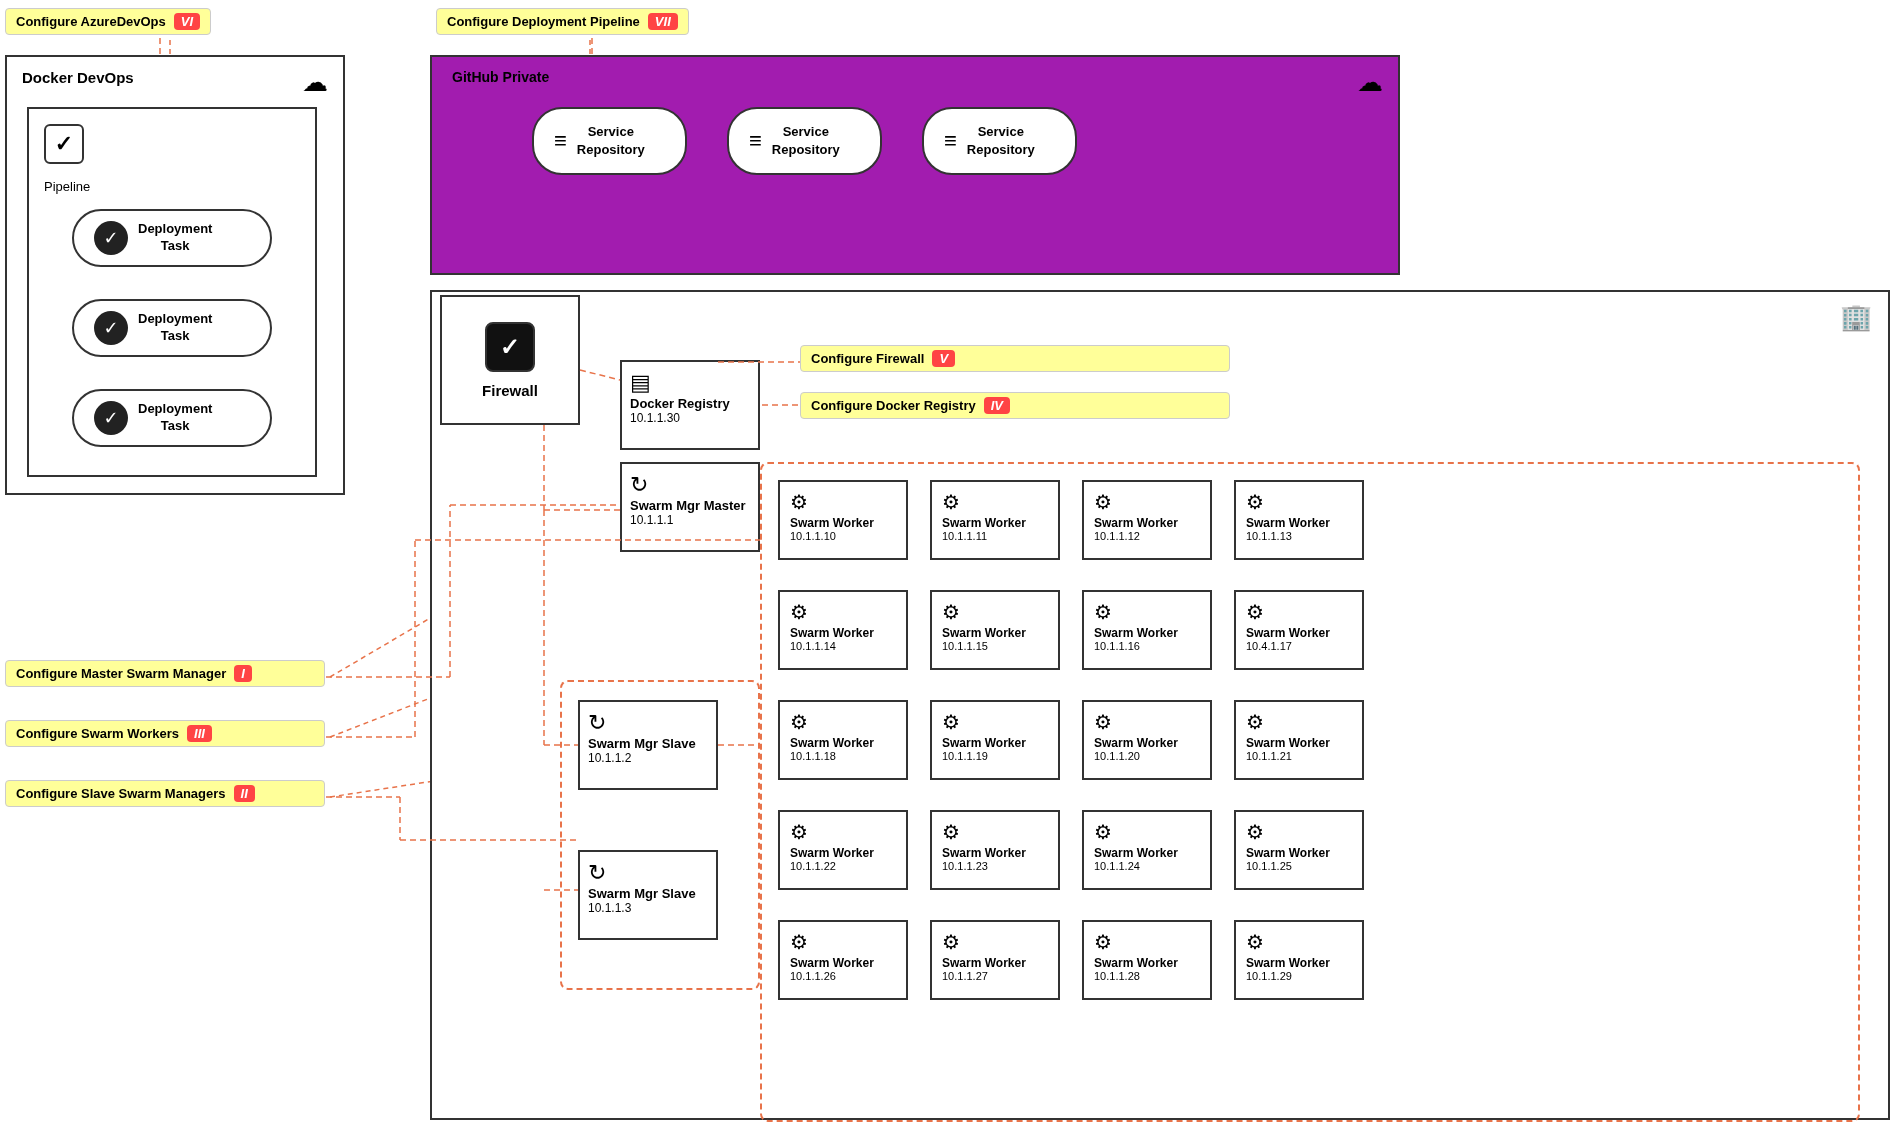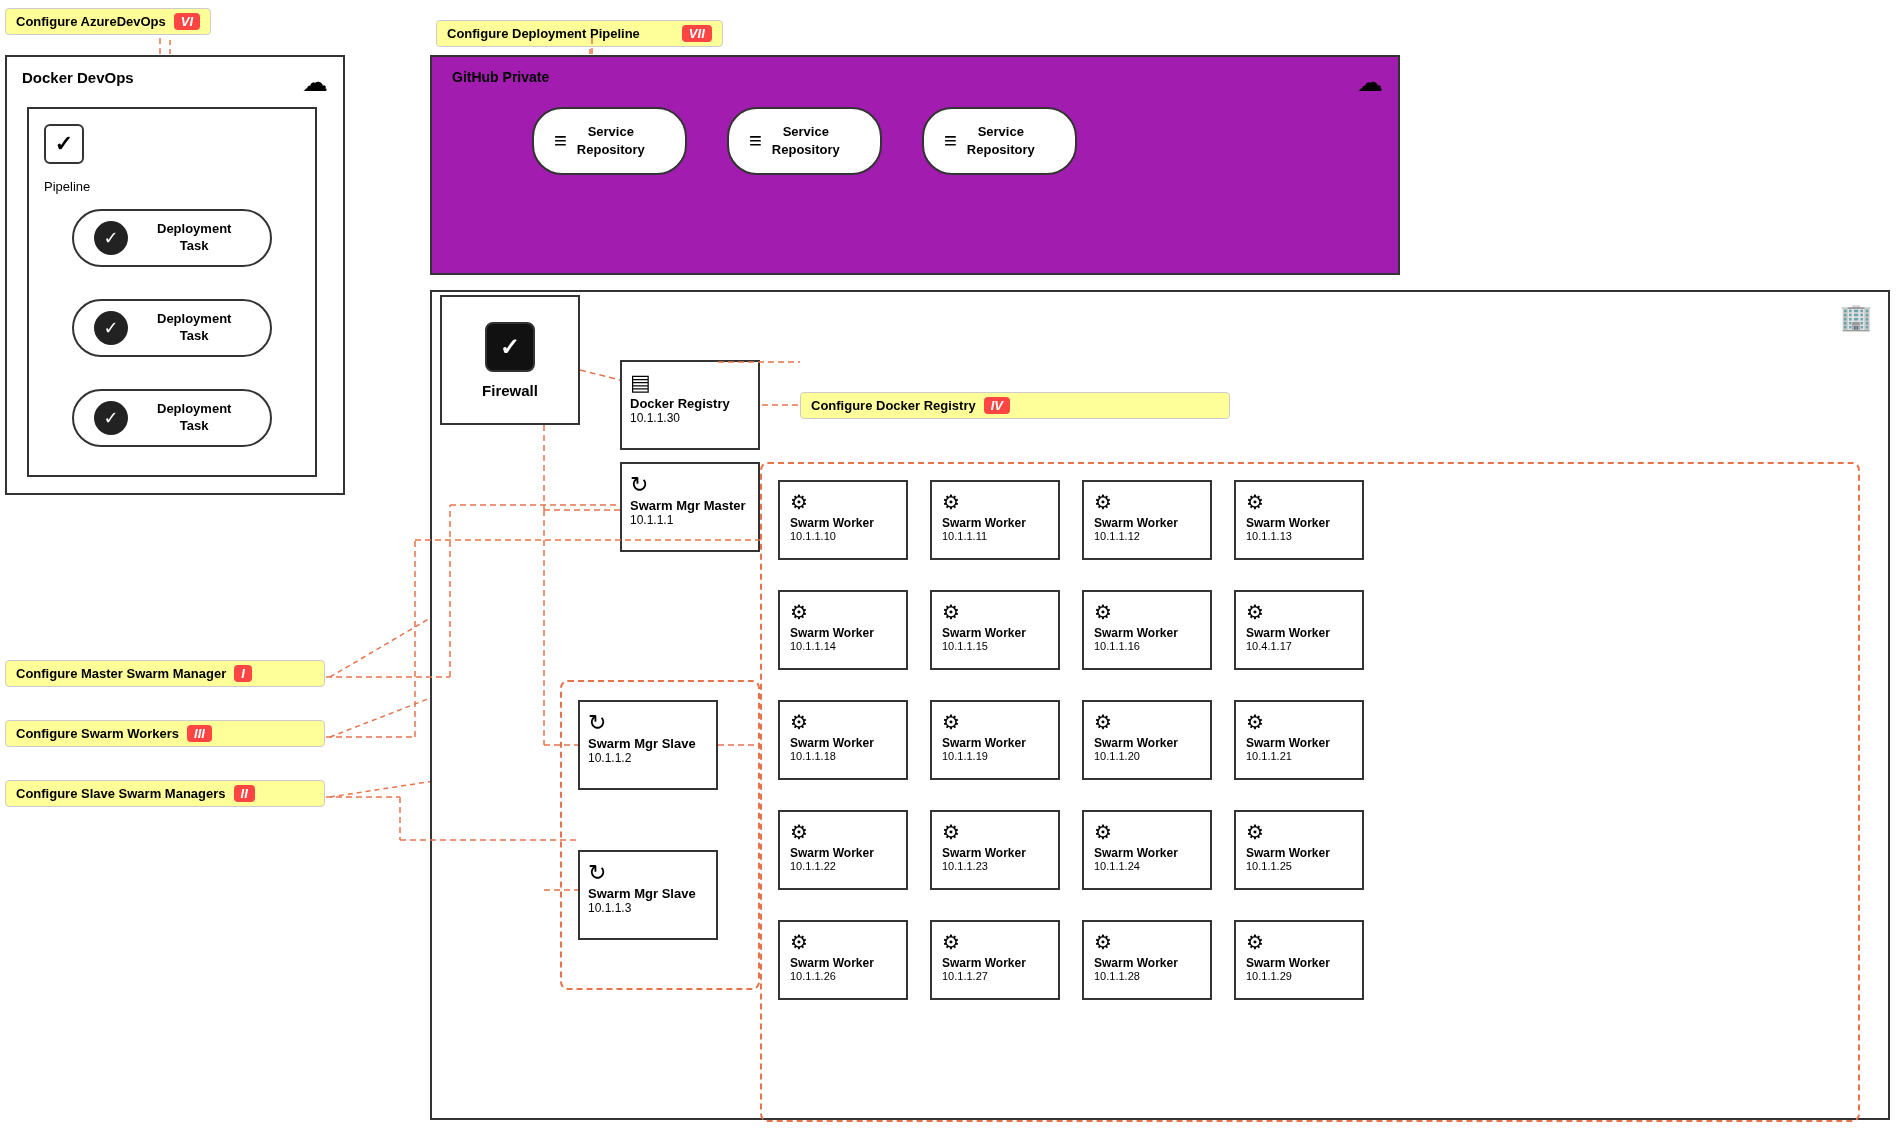--- a/index.html
+++ b/index.html
@@ -112,21 +112,20 @@
       justify-content: center;
       color: #fff;
       font-size: 18px;
       flex-shrink: 0;
     }
     .deploy-task .task-text {
       font-size: 13px;
       font-weight: 600;
       text-align: center;
       line-height: 1.3;
-      margin-left: 19px;
     }
     .pipeline-tasks {
       position: absolute;
       top: 90px;
       left: 0;
       right: 0;
       display: flex;
       flex-direction: column;
       gap: 12px;
       align-items: center;
@@ -283,21 +282,21 @@
     <line x1="540" y1="430" x2="540" y2="720" stroke="#e8734a" stroke-width="1.5" stroke-dasharray="5,4"></line>
 
     <line x1="540" y1="430" x2="540" y2="870" stroke="#e8734a" stroke-width="1.5" stroke-dasharray="5,4"></line>
   </svg>
 
   <div class="config-label" style="top:8px; left:5px;">
     <span>Configure AzureDevOps</span>
     <span class="badge">VI</span>
   </div>
 
-  <div class="config-label" style="top:20px; left:436px;gap:34px;">
+  <div class="config-label" style="top:8px; left:436px;">
     <span>Configure Deployment Pipeline</span>
     <span class="badge">VII</span>
   </div>
 
   <div class="azure-box">
     <span class="box-title">Docker DevOps</span>
     <span class="cloud-icon">☁</span>
 
     <div class="pipeline-inner">
       <div class="pipeline-check">
@@ -346,20 +345,24 @@
         <div class="repo-text">Service<br>Repository</div>
       </div>
     </div>
   </div>
 
   <div class="server-farm-box">
     <span class="box-title">Server Farm</span>
     <span class="building-icon">🏢</span>
   </div>
 
+  <div class="config-label" style="top:345px; left:800px; width:430px;">
+    <span>Configure Firewall</span>
+    <span class="badge">V</span>
+  </div>
 
   <div class="config-label" style="top:392px; left:800px; width:430px;">
     <span>Configure Docker Registry</span>
     <span class="badge">IV</span>
   </div>
 
   <div style="position:absolute;top:295px;left:440px;width:140px;height:130px;border:2px solid #333;background:#fff;display:flex;flex-direction:column;align-items:center;justify-content:center;">
     <div style="width:50px;height:50px;border:2px solid #333;border-radius:8px;display:flex;align-items:center;justify-content:center;background:#111;">
       <span style="color:#fff;font-size:24px;font-weight:bold;">✓</span>
     </div>

